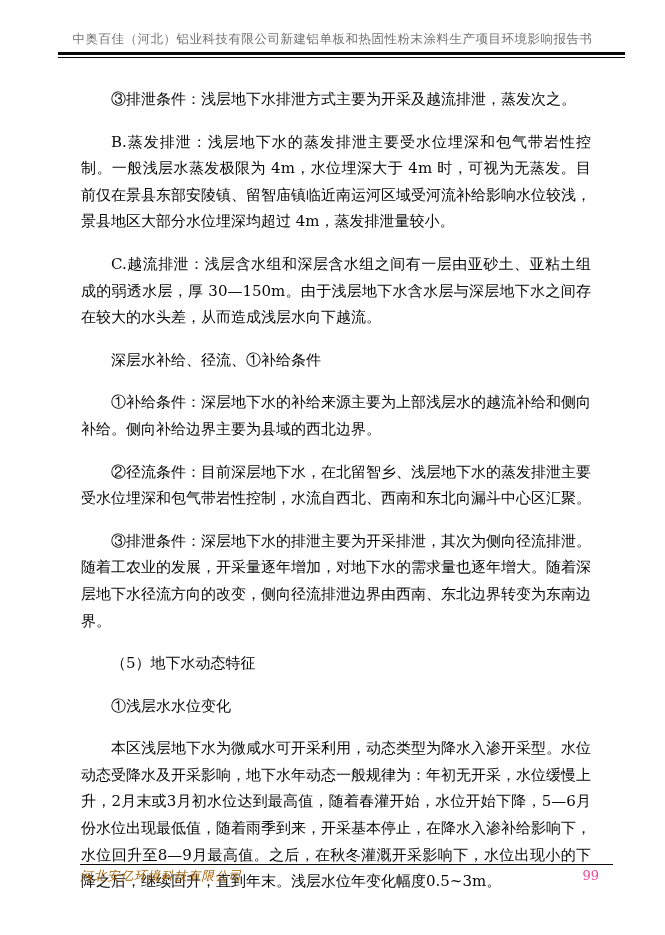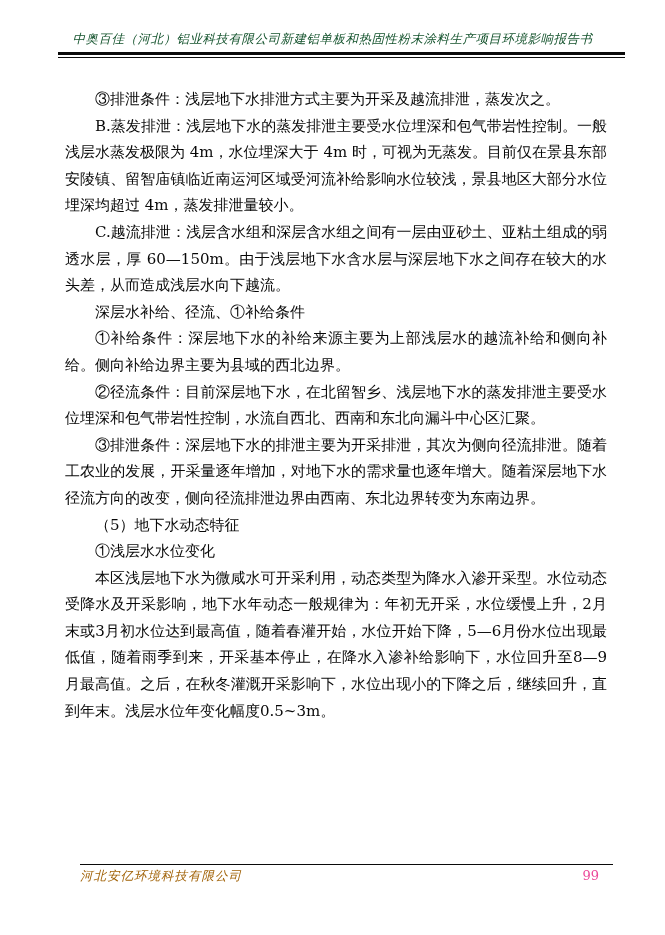--- a/index.html
+++ b/index.html
@@ -16,43 +16,42 @@
     height: 935px;
     background: #ffffff;
     overflow: hidden;
   }
   
   .doc-header {
     padding-top: 31px;
     text-align: center;
   }
   .doc-header .title {
-    font-style: italic;
     font-size: 12.5px;
     letter-spacing: 0.5px;
-    color: #14532d;
+    color: #737373;
     white-space: nowrap;
   }
   .header-rule {
     margin: 4px 40px 0 58px;
     border-top: 3px solid #0a0a0a;
     height: 2px;
     border-bottom: 1.2px solid #0a0a0a;
   }
   
   .doc-body {
     margin: 28px 58px 0 65px;
     font-size: 15px;
     line-height: 26.6px;
     text-align: justify;
     text-justify: inter-ideograph;
     color: #080808;
   }
   .doc-body p {
-    margin: 0;
+    margin: 16px;
     padding: 0;
     text-indent: 2em;
     word-break: break-all;
   }
   
   .doc-footer {
     position: absolute;
     left: 80px;
     right: 52px;
     top: 864px;
@@ -80,21 +79,21 @@
 <div class="page">
 
   <div class="doc-header">
     <div class="title">中奥百佳（河北）铝业科技有限公司新建铝单板和热固性粉末涂料生产项目环境影响报告书</div>
     <div class="header-rule"></div>
   </div>
 
   <div class="doc-body" id="body-container">
       <p>③排泄条件：浅层地下水排泄方式主要为开采及越流排泄，蒸发次之。</p>
       <p>B.蒸发排泄：浅层地下水的蒸发排泄主要受水位埋深和包气带岩性控制。一般浅层水蒸发极限为 4m，水位埋深大于 4m 时，可视为无蒸发。目前仅在景县东部安陵镇、留智庙镇临近南运河区域受河流补给影响水位较浅，景县地区大部分水位埋深均超过 4m，蒸发排泄量较小。</p>
-      <p>C.越流排泄：浅层含水组和深层含水组之间有一层由亚砂土、亚粘土组成的弱透水层，厚 60—150m。由于浅层地下水含水层与深层地下水之间存在较大的水头差，从而造成浅层水向下越流。</p>
+      <p>C.越流排泄：浅层含水组和深层含水组之间有一层由亚砂土、亚粘土组成的弱透水层，厚 30—150m。由于浅层地下水含水层与深层地下水之间存在较大的水头差，从而造成浅层水向下越流。</p>
       <p>深层水补给、径流、①补给条件</p>
       <p>①补给条件：深层地下水的补给来源主要为上部浅层水的越流补给和侧向补给。侧向补给边界主要为县域的西北边界。</p>
       <p>②径流条件：目前深层地下水，在北留智乡、浅层地下水的蒸发排泄主要受水位埋深和包气带岩性控制，水流自西北、西南和东北向漏斗中心区汇聚。</p>
       <p>③排泄条件：深层地下水的排泄主要为开采排泄，其次为侧向径流排泄。随着工农业的发展，开采量逐年增加，对地下水的需求量也逐年增大。随着深层地下水径流方向的改变，侧向径流排泄边界由西南、东北边界转变为东南边界。</p>
       <p>（5）地下水动态特征</p>
       <p>①浅层水水位变化</p>
       <p>本区浅层地下水为微咸水可开采利用，动态类型为降水入渗开采型。水位动态受降水及开采影响，地下水年动态一般规律为：年初无开采，水位缓慢上升，2月末或3月初水位达到最高值，随着春灌开始，水位开始下降，5—6月份水位出现最低值，随着雨季到来，开采基本停止，在降水入渗补给影响下，水位回升至8—9月最高值。之后，在秋冬灌溉开采影响下，水位出现小的下降之后，继续回升，直到年末。浅层水位年变化幅度0.5~3m。</p>
     </div>
 
   <div class="doc-footer">

